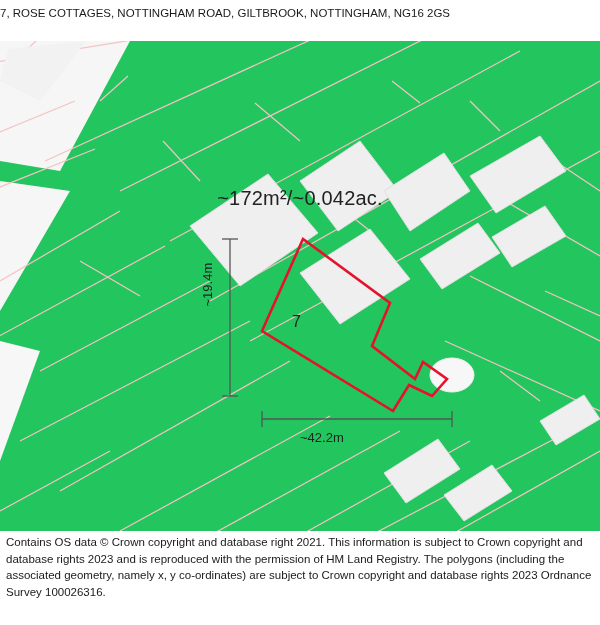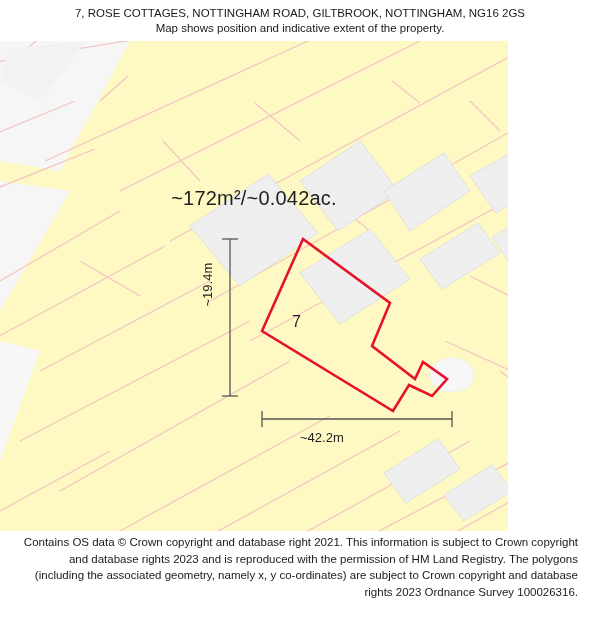--- a/index.html
+++ b/index.html
@@ -17,43 +17,43 @@
   }
   .page {
     width: 600px;
     height: 625px;
     position: relative;
   }
 
   
   .header {
     padding-top: 6px;
-    text-align: center;
+    text-align: left;
   }
   .header .title {
     font-size: 11.5px;
     line-height: 15px;
     color: #1a1a1a;
     white-space: nowrap;
   }
   .header .subtitle {
     font-size: 11.5px;
     line-height: 15px;
     color: #1a1a1a;
     white-space: nowrap;
   }
 
   
   .map-wrap {
     position: absolute;
     top: 41px;
     left: 0;
-    width: 508px;
+    width: 600px;
     height: 490px;
-    background: #fef9c3;
+    background: #22c55e;
     overflow: hidden;
   }
   .map-svg {
     display: block;
   }
 
   .area-label {
     position: absolute;
     left: 0;
     right: 0;
@@ -92,36 +92,34 @@
     color: #222222;
     white-space: nowrap;
   }
 
   
   .footer {
     position: absolute;
     left: 0;
     top: 534px;
     width: 600px;
-    padding: 0 22px;
+    padding: 0 6px;
     box-sizing: border-box;
     font-size: 11.5px;
     line-height: 16.5px;
     color: #1a1a1a;
-    text-align: right;
   }
 </style>
 </head>
 <body>
 
 <div class="page">
 
   <div class="header">
     <div class="title">7, ROSE COTTAGES, NOTTINGHAM ROAD, GILTBROOK, NOTTINGHAM, NG16 2GS</div>
-    <div class="subtitle">Map shows position and indicative extent of the property.</div>
   </div>
 
   <div class="map-wrap">
     <svg class="map-svg" width="600" height="490" viewBox="0 0 600 490" xmlns="http://www.w3.org/2000/svg">
 
       <g>
         <polygon points="0,0 130,0 60,130 0,120" fill="#f6f6f6"></polygon>
         <polygon points="0,140 70,150 0,270" fill="#f6f6f6"></polygon>
         <polygon points="0,300 40,310 0,420" fill="#f7f7f7"></polygon>
       </g>

